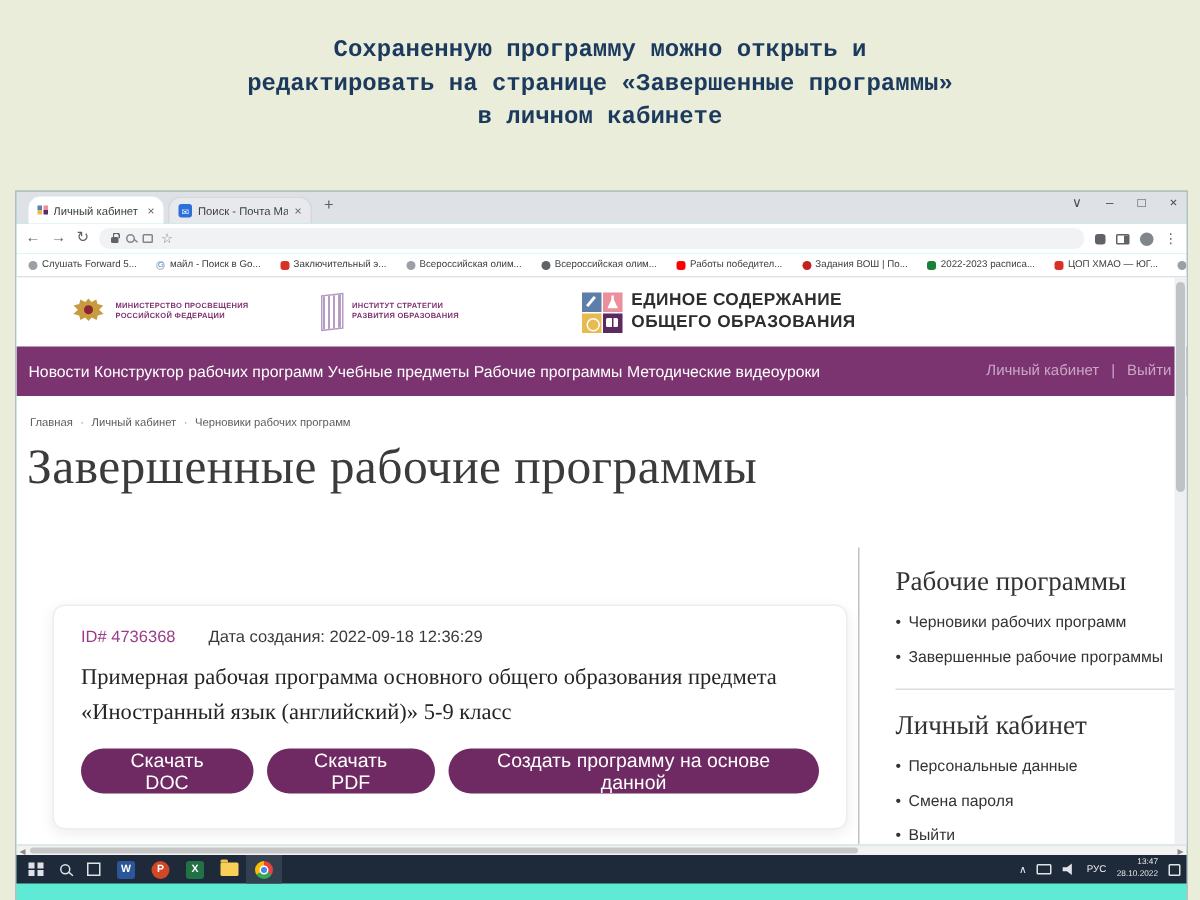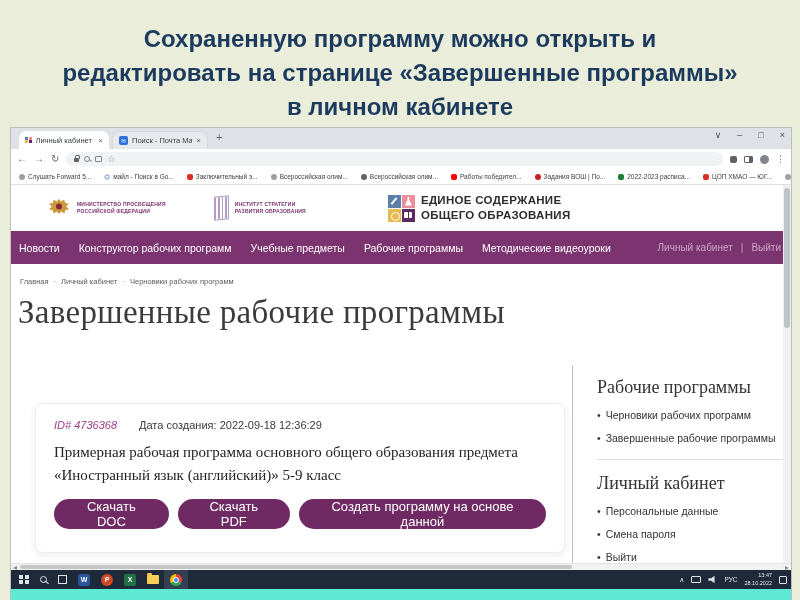--- a/index.html
+++ b/index.html
@@ -2,21 +2,21 @@
 <html><head>
 <meta charset="utf-8">
 <style>
   html,body{margin:0;padding:0;}
   *{box-sizing:border-box;}
   .slide{position:relative;width:800px;height:600px;background:#e9edda;overflow:hidden;
          font-family:"Liberation Sans",sans-serif;}
 
   
   .slide-title{position:absolute;top:22px;left:0;width:100%;text-align:center;
-    font-family:Liberation Sans, sans-serif;font-weight:bold;font-size:24px;line-height:1.42;color:#1c3a5e;}
+    font-family:Liberation Mono, monospace;font-weight:bold;font-size:16px;line-height:1.42;color:#1c3a5e;}
 
   
   .shot{position:absolute;left:10px;top:127px;width:782px;height:583px;border:1px solid #bdbdbd;background:#5eead4;}
 
   
   .tabbar{position:relative;height:21px;background:#dee1e6;}
   .tab{position:absolute;bottom:0;height:18px;display:flex;align-items:center;gap:4px;
        padding:0 6px;border-radius:8px 8px 0 0;font-size:7.5px;color:#3c4043;cursor:default;}
   .tab.active{left:8px;width:90px;background:#fff;}
   .tab.inactive{left:101px;width:96px;background:#e7e9ec;border:1px solid #d5d8dc;border-bottom:none;}
@@ -85,33 +85,33 @@
   .gl-purple{background:#5c2a5e;}
   .gl-blue::before{content:"";position:absolute;left:5.5px;top:2.5px;width:2px;height:8px;background:#fff;transform:rotate(40deg);}
   .gl-pink::before{content:"";position:absolute;left:3px;top:2px;width:7px;height:9px;background:#fff;
                    clip-path:polygon(38% 0,62% 0,62% 35%,100% 100%,0 100%,38% 35%);}
   .gl-yellow::before{content:"";position:absolute;left:3px;top:3px;width:7px;height:7px;border:1.3px solid #fff;border-radius:50%;}
   .gl-purple::before{content:"";position:absolute;left:2.5px;top:3.5px;width:3.5px;height:6px;background:#fff;border-radius:1px 0 0 1px;}
   .gl-purple::after{content:"";position:absolute;left:7px;top:3.5px;width:3.5px;height:6px;background:#fff;border-radius:0 1px 1px 0;}
   .inst-ic{width:15px;height:24px;border:1px solid #b49cc4;transform:skewY(-6deg);
            background:repeating-linear-gradient(90deg,#b49cc4 0 1.5px,transparent 1.5px 3.5px);}
 
-  .sitenav{height:33px;background:#7c3471;display:flex;align-items:center;gap:19px;
+  .sitenav{height:33px;background:#7c3471;display:flex;align-items:center;gap:3px;
            padding:0 10px 0 8px;font-size:10.5px;color:#fff;white-space:nowrap;}
   .nav-right{margin-left:auto;display:flex;align-items:center;gap:8px;color:#c9a7c4;font-size:10px;}
 
   .breadcrumb{margin:13px 0 0 9px;font-size:7.5px;color:#5c5c5c;display:flex;gap:5px;align-items:center;}
   .crumb + .crumb::before{content:"·";margin-right:5px;color:#888;}
 
   .pagetitle{margin:8px 0 0 7px;font-family:"Liberation Serif",serif;font-size:33px;color:#3b3b3b;letter-spacing:0.3px;}
 
   .card{position:absolute;left:24px;top:218px;width:530px;height:150px;background:#fff;
         border:1px solid #f0edf0;border-radius:8px;box-shadow:0 3px 10px rgba(0,0,0,0.07);padding:15px 18px;}
   .card-meta{display:flex;gap:22px;font-size:11px;align-items:baseline;}
-  .card-id{color:#9c3c88;font-style:italic;}
+  .card-id{color:#9c3c88;}
   .card-date{color:#3a3a3a;}
   .card-title{margin-top:10px;font-family:"Liberation Serif",serif;font-size:15px;color:#242424;
               line-height:1.5;max-width:478px;}
   .card-btns{margin-top:13px;display:flex;gap:9px;}
   .pill{background:#6f2a63;color:#fff;border:none;border-radius:16px;height:30px;padding:0 21px;
         font-size:13px;font-family:"Liberation Sans",sans-serif;display:flex;align-items:center;}
 
   .colrule{position:absolute;left:561px;top:180px;width:1px;height:198px;background:#8f8f8f;opacity:0.55;}
 
   .sidebar{position:absolute;left:586px;top:192px;width:186px;}

